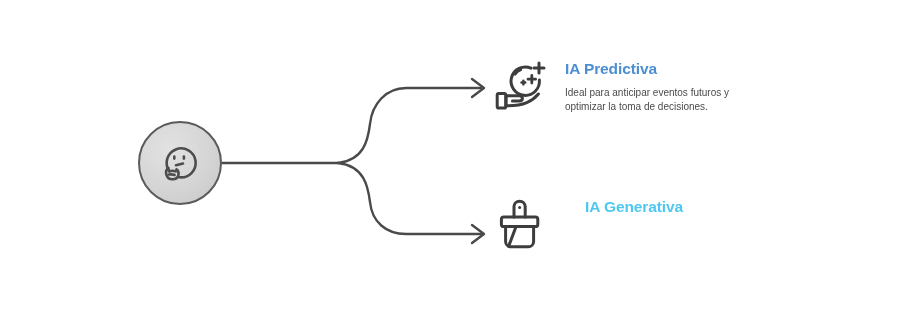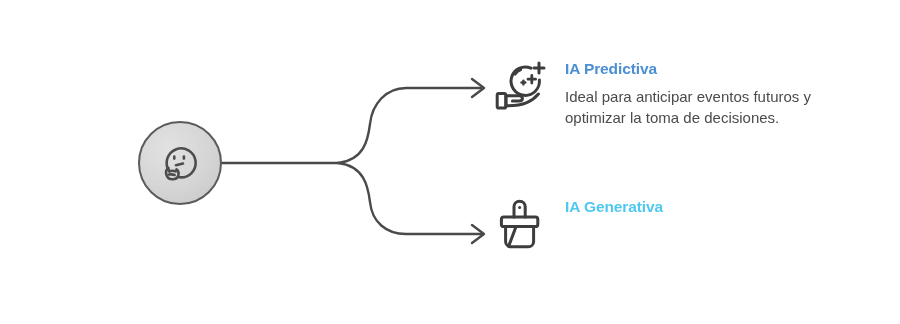--- a/index.html
+++ b/index.html
@@ -73,30 +73,30 @@
   }
   .branch-title {
     font-size: 15.5px;
     font-weight: bold;
     letter-spacing: -0.1px;
     line-height: 1.1;
     margin: 0 0 9px 0;
     white-space: nowrap;
   }
   .branch-desc {
-    font-size: 15px;
+    font-size: 10px;
     line-height: 1.42;
     color: #4b4b4b;
     margin: 0;
     max-width: 250px;
     white-space: pre-line;
   }
 
   #branch-predictive { left: 495px; top: 58px; }
-  #branch-generative { left: 495px; top: 196px; }
+  #branch-generative { left: 495px; top: 196px; gap: 20px; }
 </style>
 </head>
 <body>
 
 <div id="canvas" style="width: 900px; height: 324px; background: rgb(255, 255, 255);">
 
   <svg id="connectors" viewBox="0 0 900 324" width="900" height="324" aria-hidden="true">
     <g fill="none" stroke="#4a4a4a" stroke-width="2.4" stroke-linecap="round" stroke-linejoin="round">
 
       <path d="M222,163 L338,163"></path>

